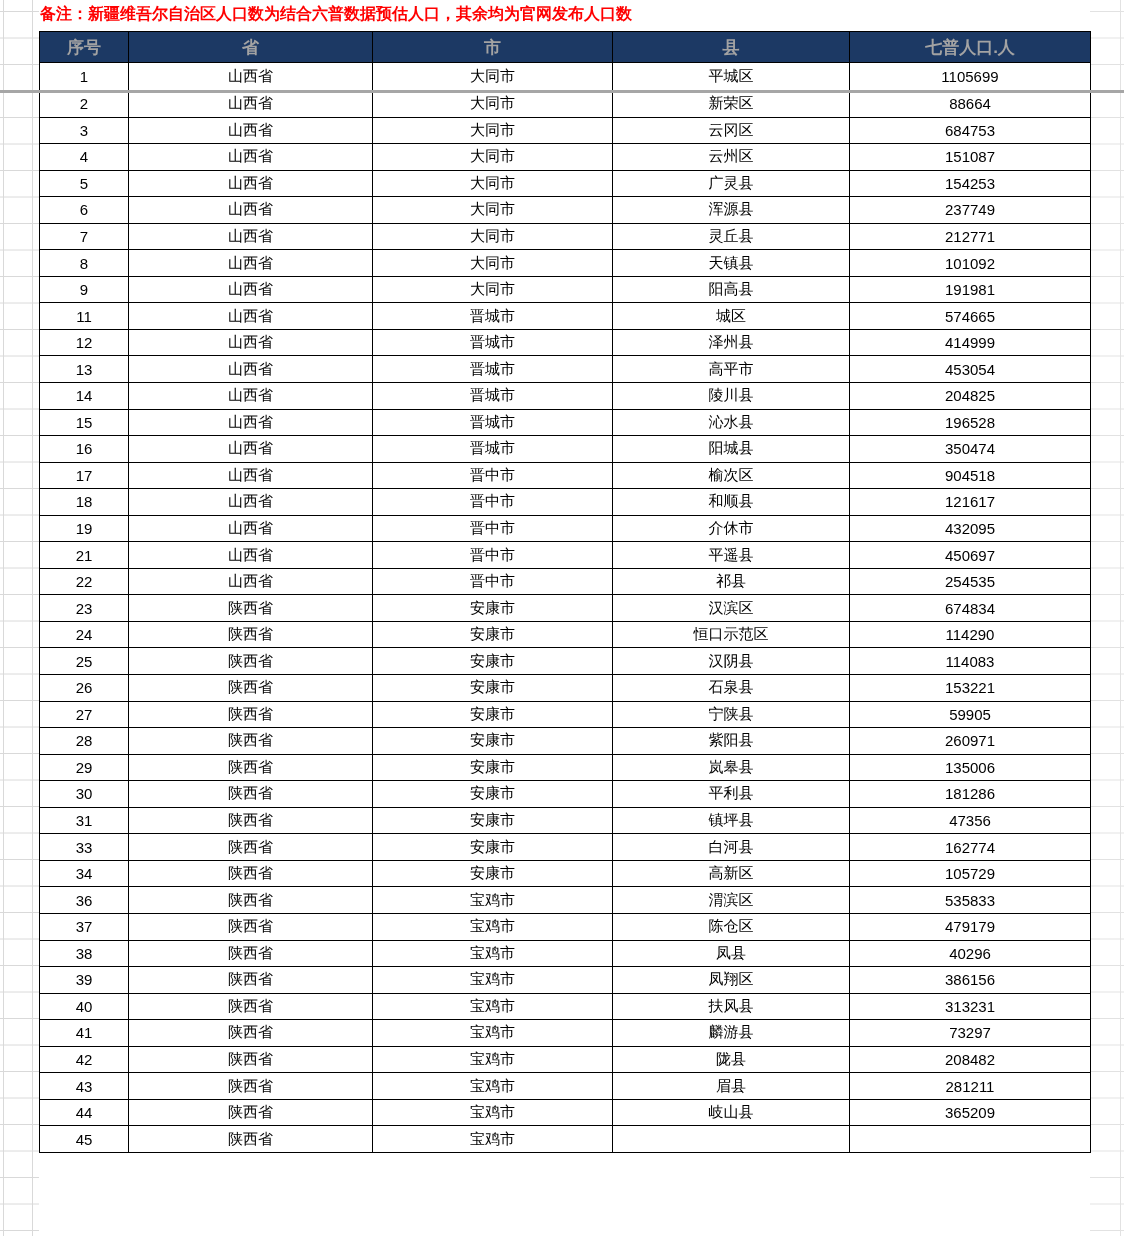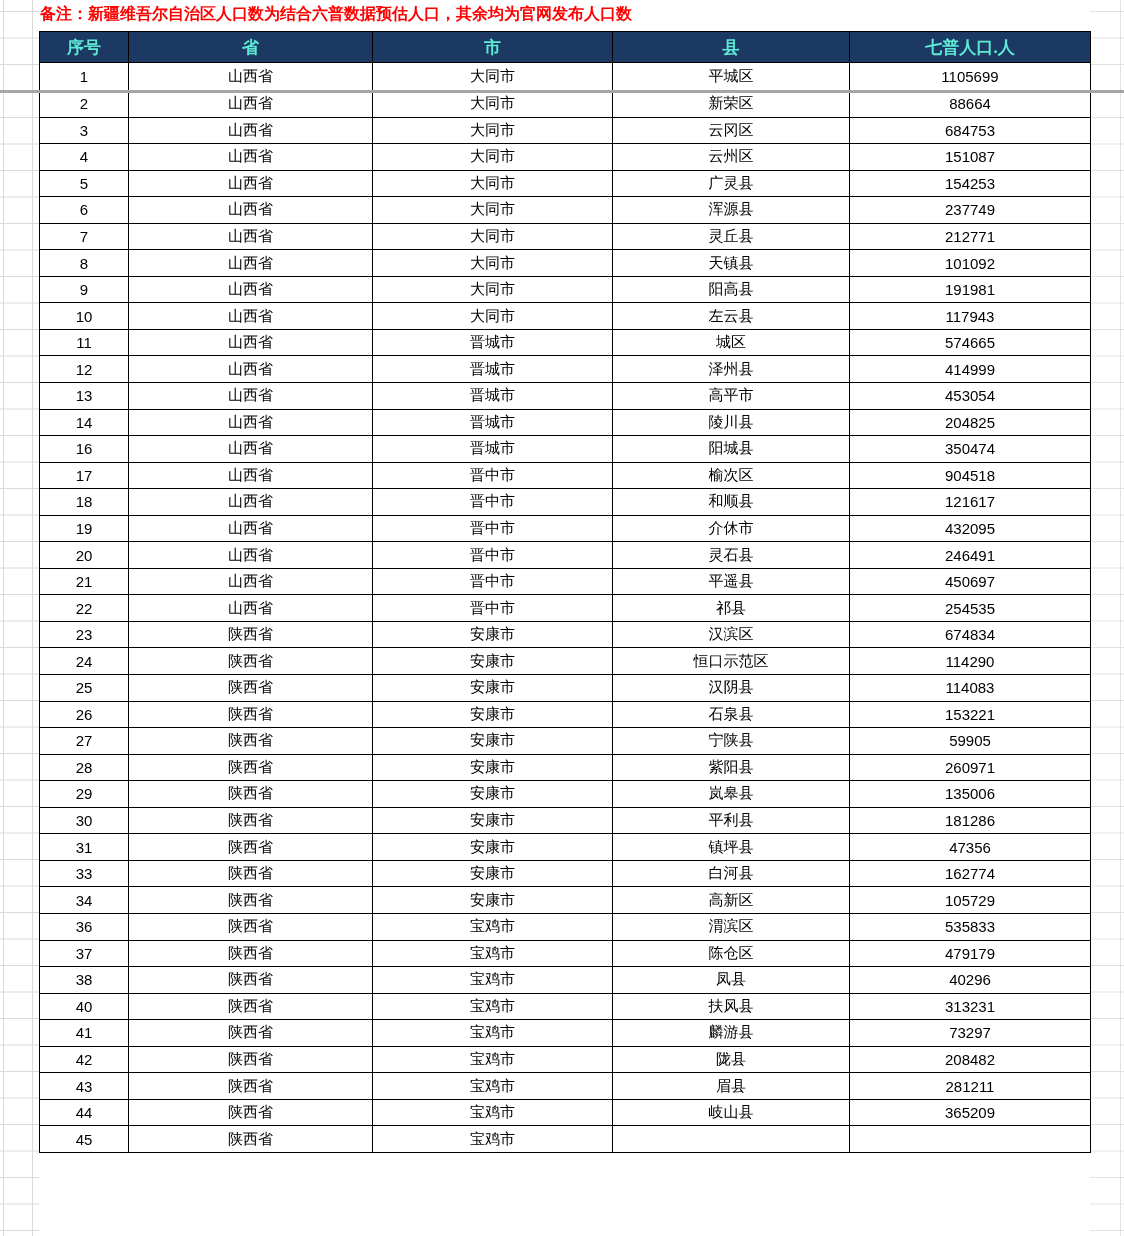--- a/index.html
+++ b/index.html
@@ -50,21 +50,21 @@
     border: 1px solid #000;
     text-align: center;
     vertical-align: middle;
     overflow: hidden;
     white-space: nowrap;
     padding: 0;
   }
   .pop thead tr { height: 31px; }
   .pop thead th {
     background: #1c3964;
-    color: #5eead4;
+    color: #a3a3a3;
     font-weight: bold;
     font-size: 17px;
     border-color: #000;
     margin-top: 42px;
   }
   .pop tbody tr { height: 26.55px; }
   .pop tbody tr.row-first { height: 28px; }
   .pop tbody td { font-size: 15px; color: #000; background: #fff; }
 
   
@@ -158,27 +158,20 @@
           <td>101092</td>
         </tr>
         <tr>
           <td>9</td>
           <td>山西省</td>
           <td>大同市</td>
           <td>阳高县</td>
           <td>191981</td>
         </tr>
         <tr>
-          <td>10</td>
-          <td>山西省</td>
-          <td>大同市</td>
-          <td>左云县</td>
-          <td>117943</td>
-        </tr>
-        <tr>
           <td>11</td>
           <td>山西省</td>
           <td>晋城市</td>
           <td>城区</td>
           <td>574665</td>
         </tr>
         <tr>
           <td>12</td>
           <td>山西省</td>
           <td>晋城市</td>
@@ -193,20 +186,27 @@
           <td>453054</td>
         </tr>
         <tr>
           <td>14</td>
           <td>山西省</td>
           <td>晋城市</td>
           <td>陵川县</td>
           <td>204825</td>
         </tr>
         <tr>
+          <td>15</td>
+          <td>山西省</td>
+          <td>晋城市</td>
+          <td>沁水县</td>
+          <td>196528</td>
+        </tr>
+        <tr>
           <td>16</td>
           <td>山西省</td>
           <td>晋城市</td>
           <td>阳城县</td>
           <td>350474</td>
         </tr>
         <tr>
           <td>17</td>
           <td>山西省</td>
           <td>晋中市</td>
@@ -221,27 +221,20 @@
           <td>121617</td>
         </tr>
         <tr>
           <td>19</td>
           <td>山西省</td>
           <td>晋中市</td>
           <td>介休市</td>
           <td>432095</td>
         </tr>
         <tr>
-          <td>20</td>
-          <td>山西省</td>
-          <td>晋中市</td>
-          <td>灵石县</td>
-          <td>246491</td>
-        </tr>
-        <tr>
           <td>21</td>
           <td>山西省</td>
           <td>晋中市</td>
           <td>平遥县</td>
           <td>450697</td>
         </tr>
         <tr>
           <td>22</td>
           <td>山西省</td>
           <td>晋中市</td>
@@ -340,20 +333,27 @@
           <td>479179</td>
         </tr>
         <tr>
           <td>38</td>
           <td>陕西省</td>
           <td>宝鸡市</td>
           <td>凤县</td>
           <td>40296</td>
         </tr>
         <tr>
+          <td>39</td>
+          <td>陕西省</td>
+          <td>宝鸡市</td>
+          <td>凤翔区</td>
+          <td>386156</td>
+        </tr>
+        <tr>
           <td>40</td>
           <td>陕西省</td>
           <td>宝鸡市</td>
           <td>扶风县</td>
           <td>313231</td>
         </tr>
         <tr>
           <td>41</td>
           <td>陕西省</td>
           <td>宝鸡市</td>

